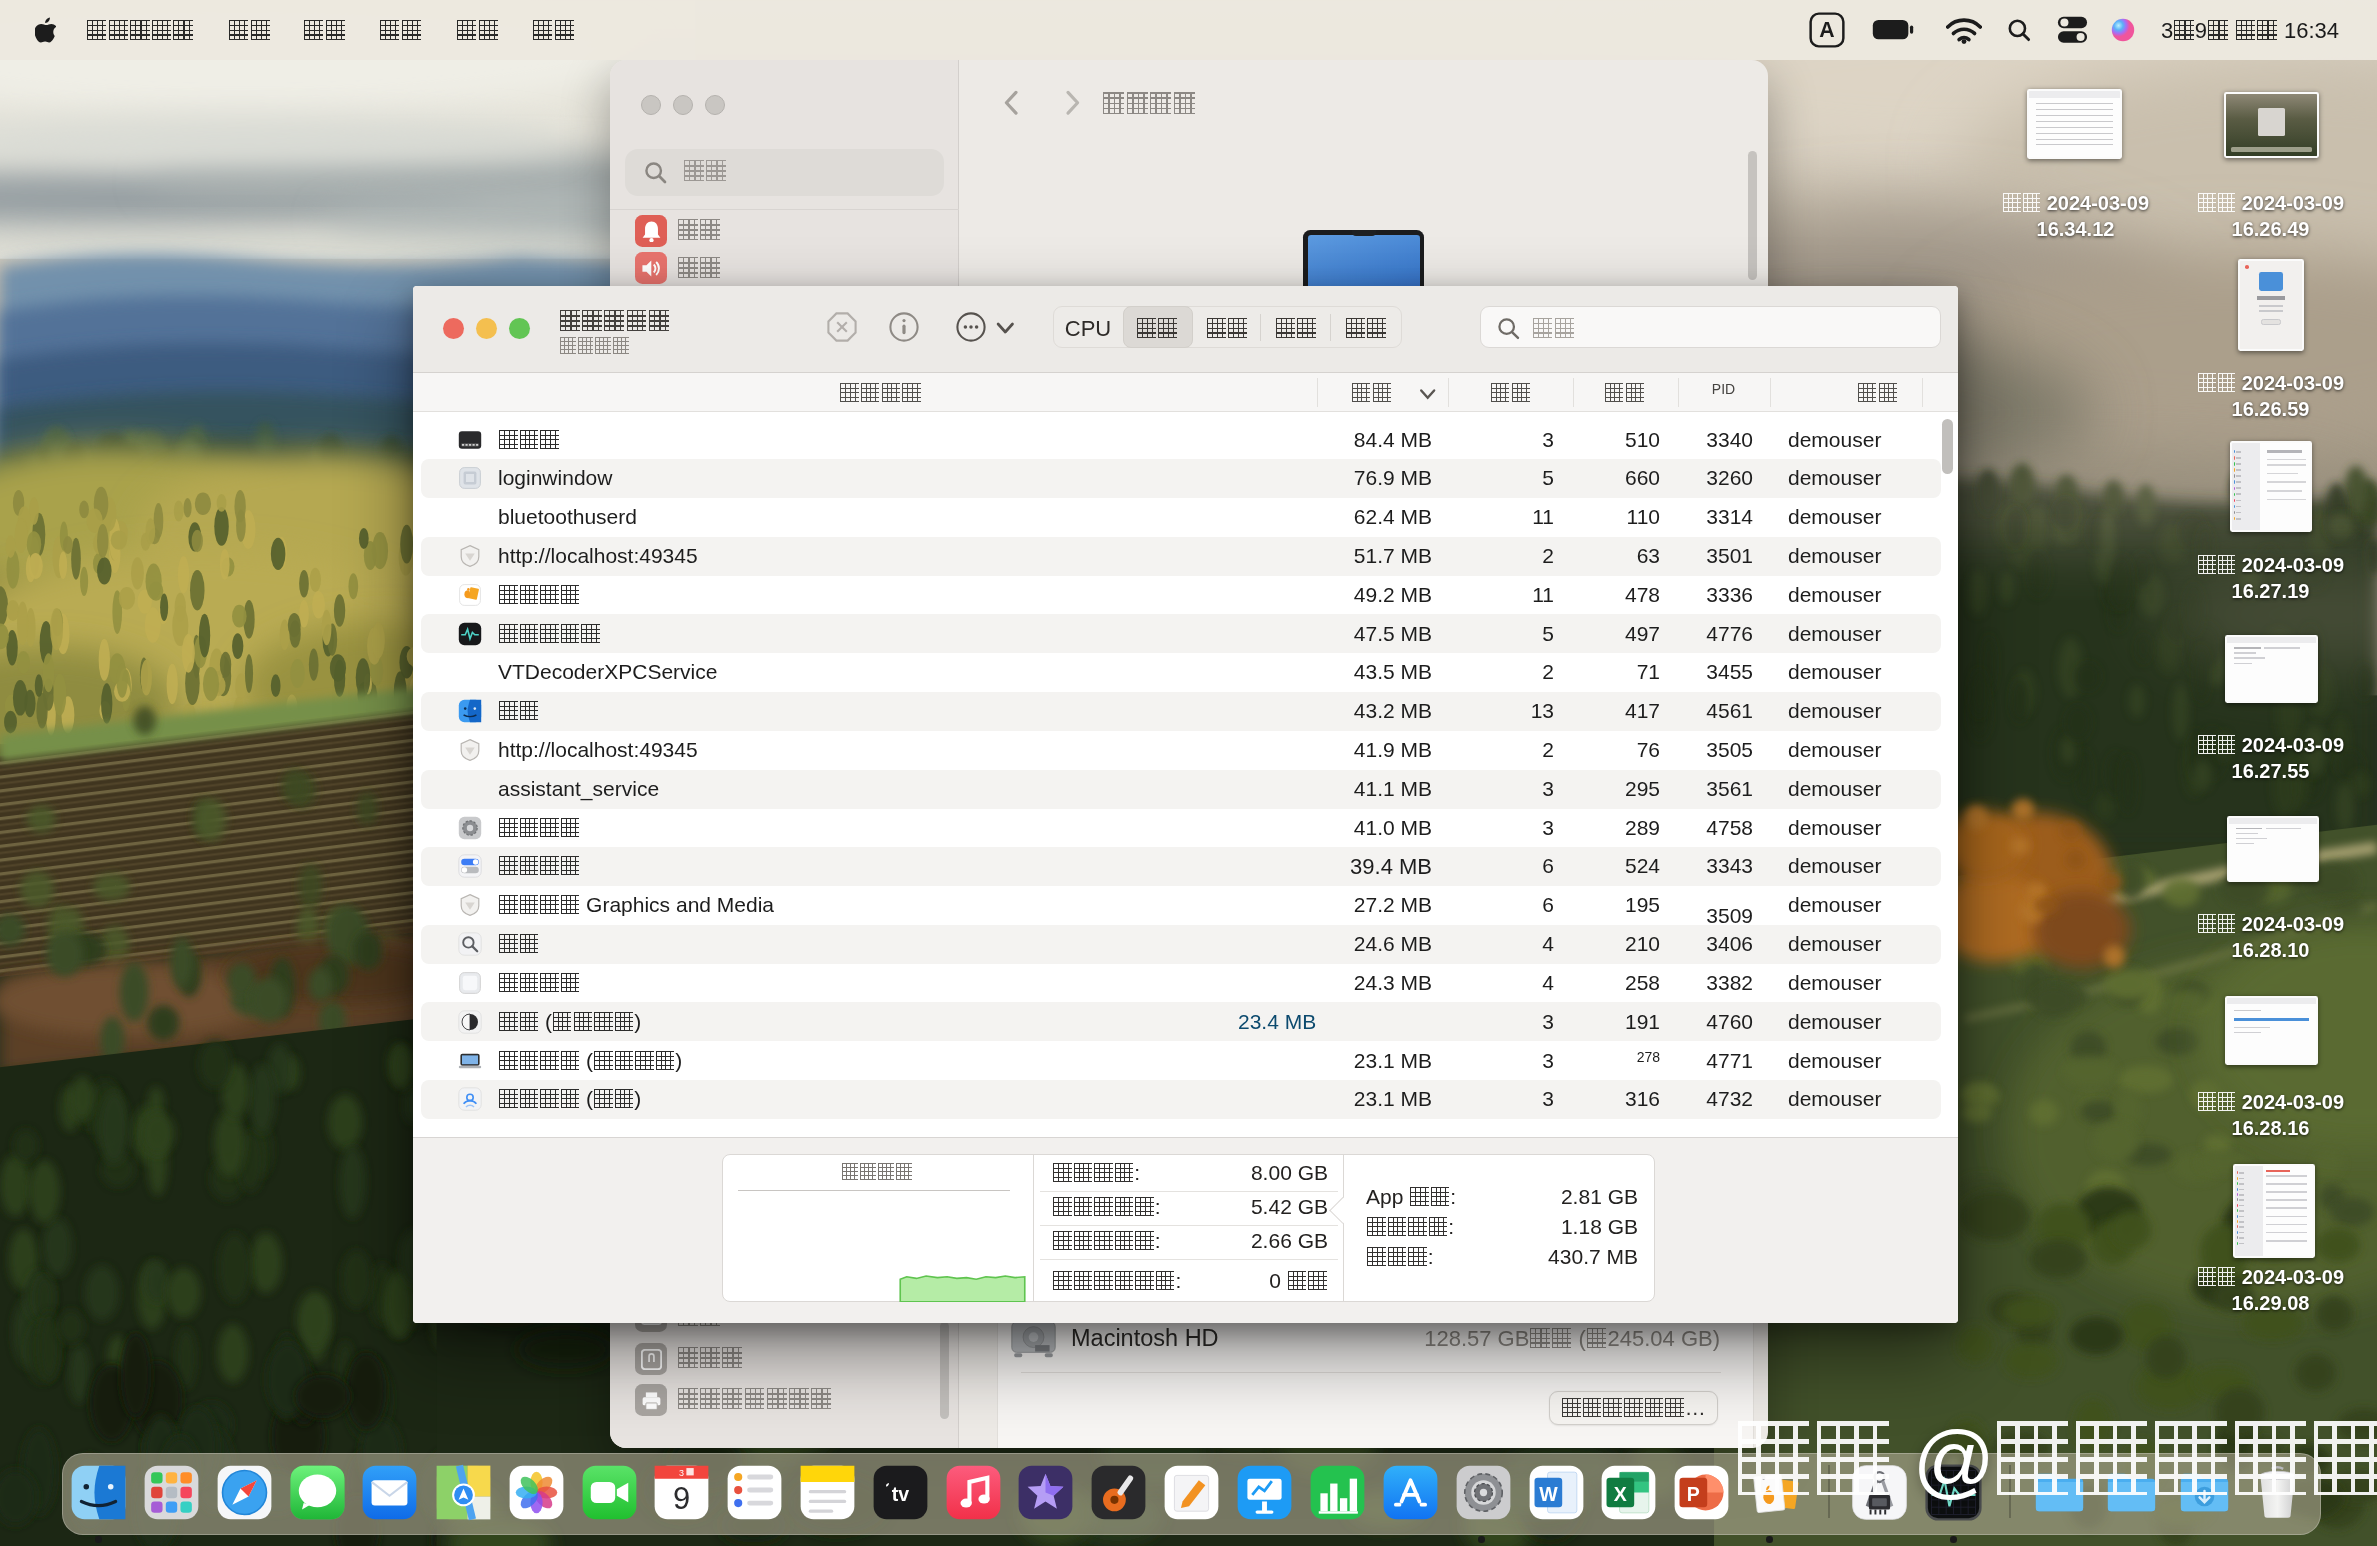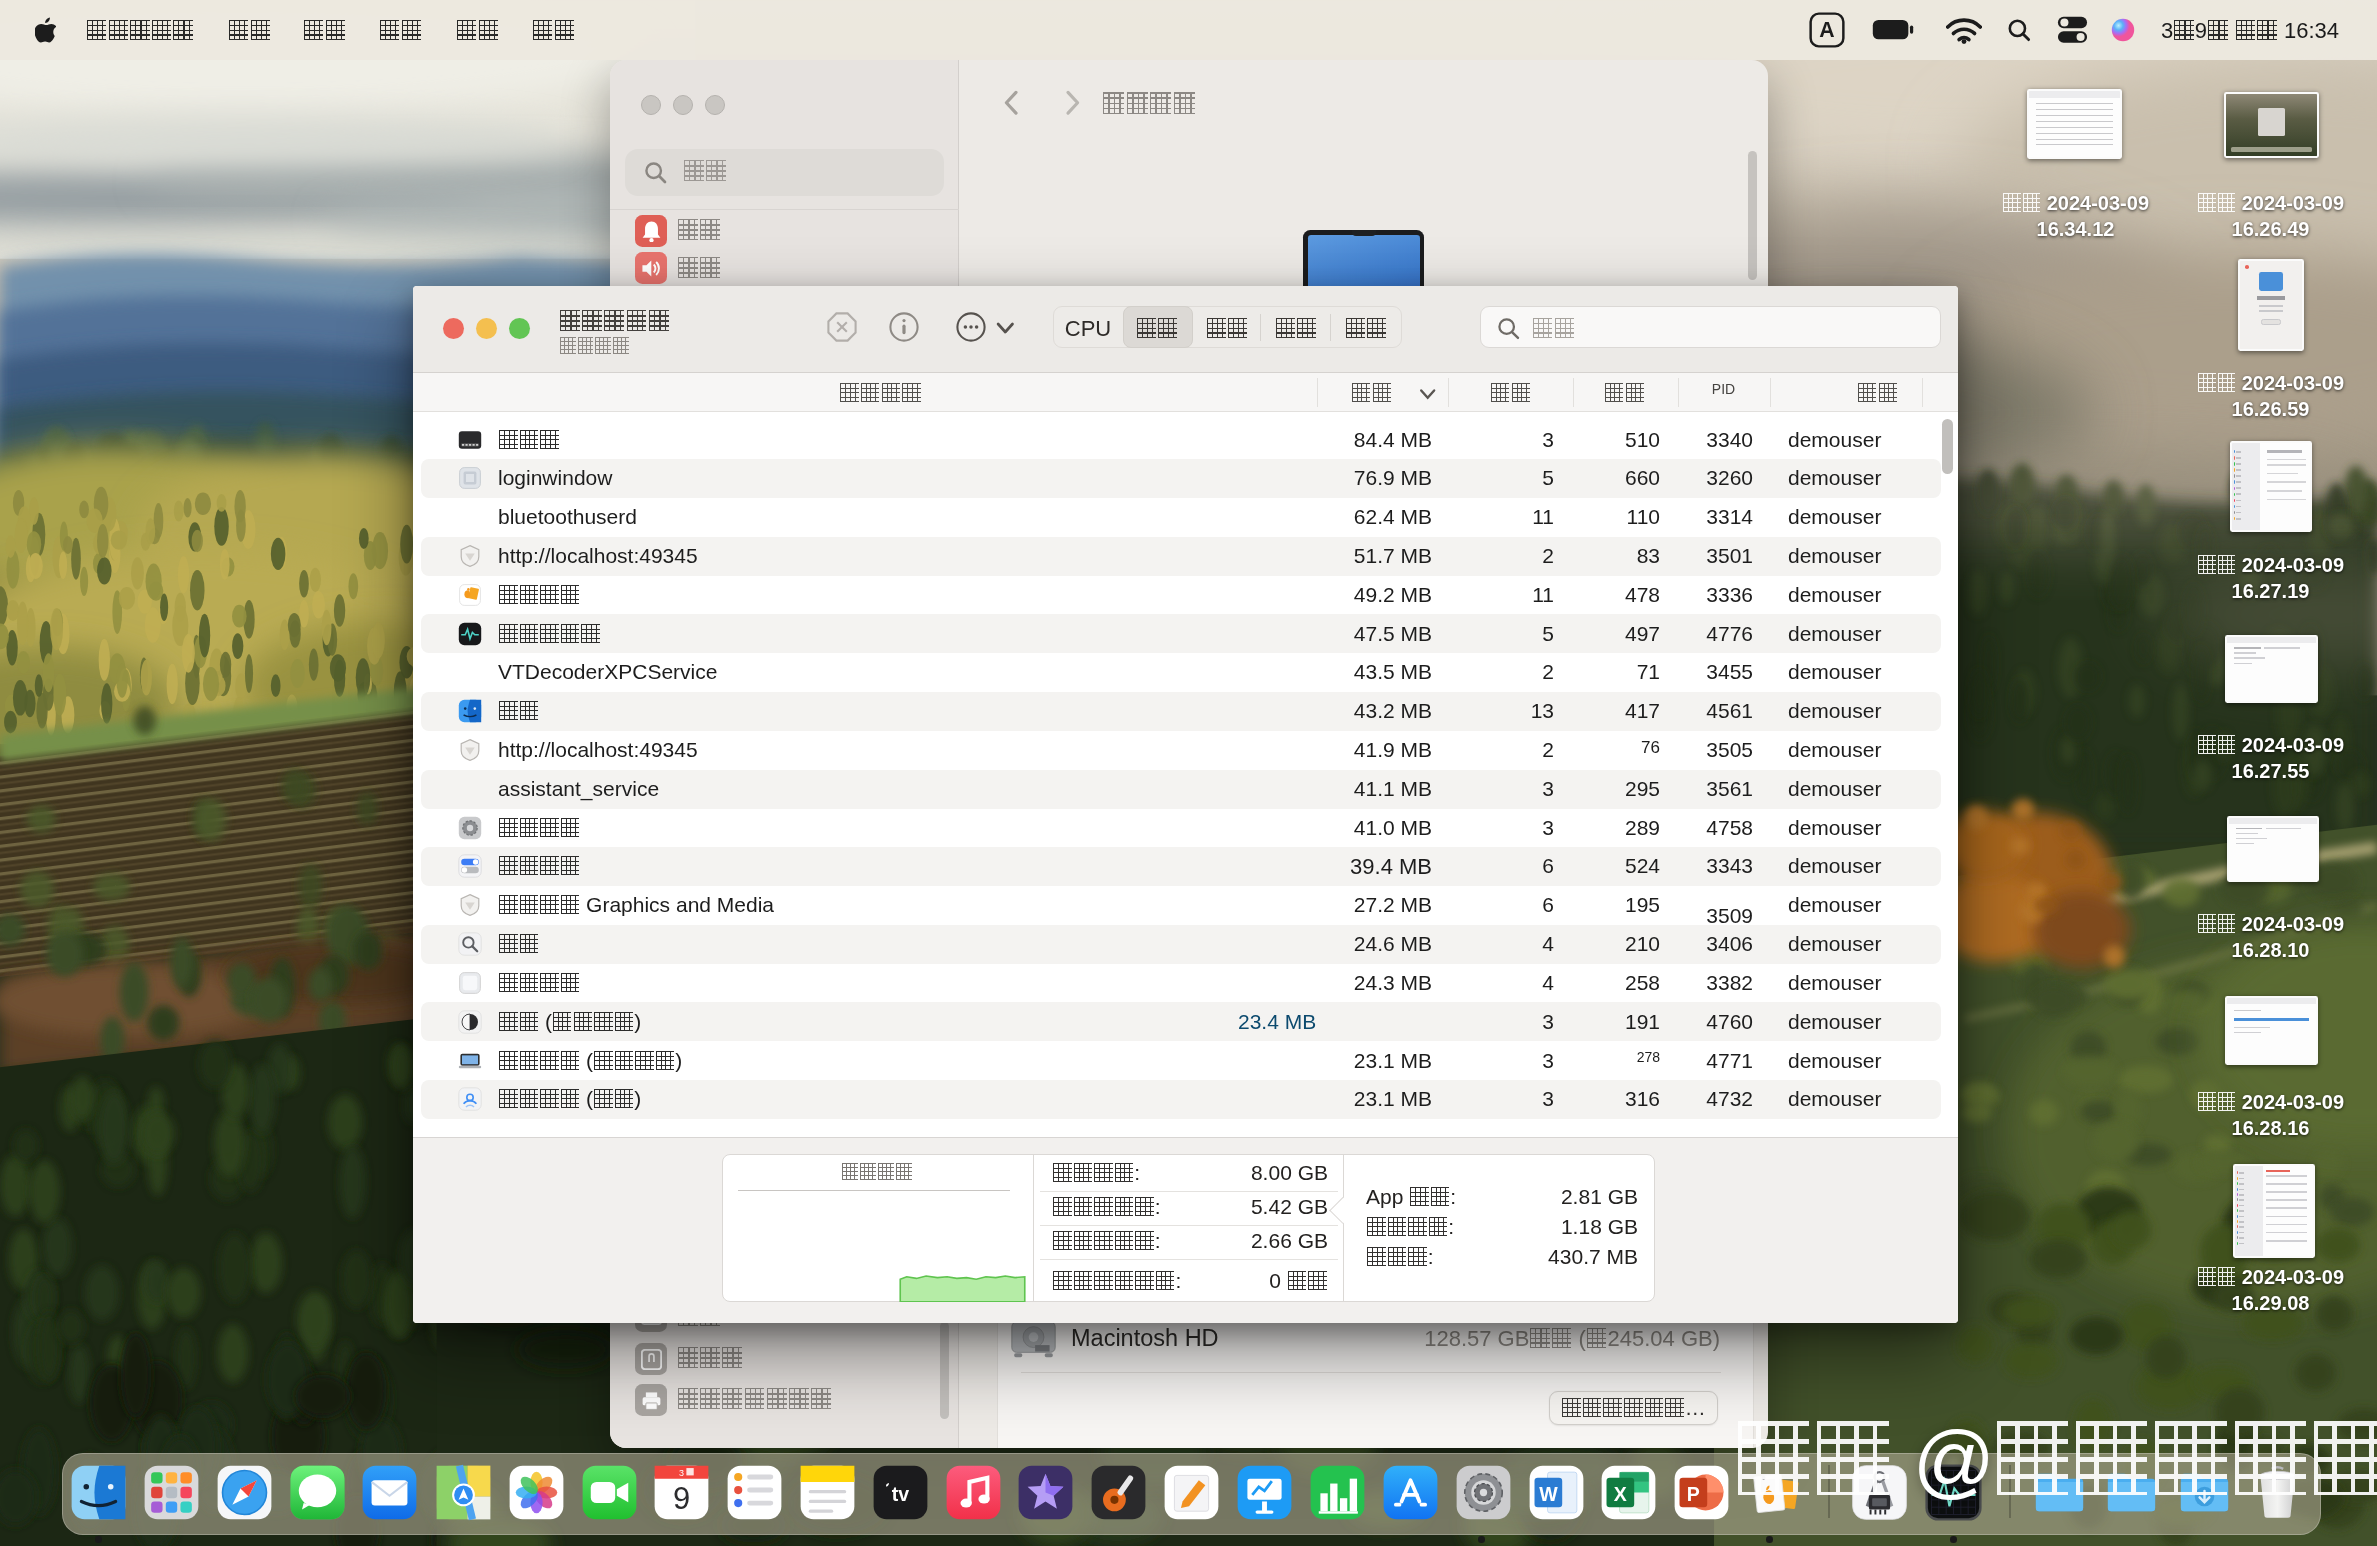--- a/index.html
+++ b/index.html
@@ -942,21 +942,21 @@
     <span class="ab" style="left:1211px;top:219px;width:129px;text-align:right;font-size:21px;color:#1d1d1d">3314</span>
     <span class="ab" style="left:1375px;top:219px;font-size:21px;color:#1d1d1d">demouser</span>
     <div class="ab" style="left:8px;top:251px;width:1520px;height:39px;background:#f4f3f1;border-radius:8px"></div>
     <div class="ab" style="left:45px;top:258px;width:24px;height:24px"><svg width="24" height="24" viewBox="0 0 30 30">
         <path d="M15,2 L26,7 L26,16 Q26,25 15,28 Q4,25 4,16 L4,7 Z" fill="#f2f1ef" stroke="#b9b6b2" stroke-width="1.5"></path>
         <path d="M9,12 L21,12 L15,21 Z" fill="#d8d5d1"></path>
       </svg></div>
     <span class="ab" style="left:85px;top:258px;font-size:21px;color:#1d1d1d;white-space:nowrap">http://localhost:49345</span>
     <span class="ab" style="left:825px;top:258px;width:194px;text-align:right;font-size:21px;color:#1d1d1d">51.7 MB</span>
     <span class="ab" style="left:1012px;top:258px;width:129px;text-align:right;font-size:21px;color:#1d1d1d">2</span>
-    <span class="ab" style="left:1118px;top:258px;width:129px;text-align:right;font-size:21px;color:#1d1d1d">83</span>
+    <span class="ab" style="left:1118px;top:258px;width:129px;text-align:right;font-size:21px;color:#1d1d1d">63</span>
     <span class="ab" style="left:1211px;top:258px;width:129px;text-align:right;font-size:21px;color:#1d1d1d">3501</span>
     <span class="ab" style="left:1375px;top:258px;font-size:21px;color:#1d1d1d">demouser</span>
     <div class="ab" style="left:45px;top:297px;width:24px;height:24px"><svg width="24" height="24" viewBox="0 0 30 30">
         <rect x="2" y="2" width="26" height="26" rx="6" fill="#fff" stroke="#ddd"></rect>
         <rect x="14" y="6" width="11" height="14" rx="1" fill="#f5a623" transform="rotate(12 19 13)"></rect>
         <path d="M13,9 a5,5 0 1 0 0,10 a5,6 0 0 0 0,-10" fill="#f59a1d"></path>
         <circle cx="13" cy="8" r="1.6" fill="#f59a1d"></circle>
       </svg></div>
     <span class="ab" style="left:85px;top:297px;font-size:21px;color:#1d1d1d;white-space:nowrap"><i class="g"></i><i class="g"></i><i class="g"></i><i class="g"></i></span>
     <span class="ab" style="left:825px;top:297px;width:194px;text-align:right;font-size:21px;color:#1d1d1d">49.2 MB</span>
@@ -995,21 +995,21 @@
     <span class="ab" style="left:1118px;top:413px;width:129px;text-align:right;font-size:21px;color:#1d1d1d">417</span>
     <span class="ab" style="left:1211px;top:413px;width:129px;text-align:right;font-size:21px;color:#1d1d1d">4561</span>
     <span class="ab" style="left:1375px;top:413px;font-size:21px;color:#1d1d1d">demouser</span>
     <div class="ab" style="left:45px;top:452px;width:24px;height:24px"><svg width="24" height="24" viewBox="0 0 30 30">
         <path d="M15,2 L26,7 L26,16 Q26,25 15,28 Q4,25 4,16 L4,7 Z" fill="#f2f1ef" stroke="#b9b6b2" stroke-width="1.5"></path>
         <path d="M9,12 L21,12 L15,21 Z" fill="#d8d5d1"></path>
       </svg></div>
     <span class="ab" style="left:85px;top:452px;font-size:21px;color:#1d1d1d;white-space:nowrap">http://localhost:49345</span>
     <span class="ab" style="left:825px;top:452px;width:194px;text-align:right;font-size:21px;color:#1d1d1d">41.9 MB</span>
     <span class="ab" style="left:1012px;top:452px;width:129px;text-align:right;font-size:21px;color:#1d1d1d">2</span>
-    <span class="ab" style="left:1118px;top:452px;width:129px;text-align:right;font-size:17px;color:#1d1d1d">76</span>
+    <span class="ab" style="left:1118px;top:452px;width:129px;text-align:right;font-size:21px;color:#1d1d1d">76</span>
     <span class="ab" style="left:1211px;top:452px;width:129px;text-align:right;font-size:21px;color:#1d1d1d">3505</span>
     <span class="ab" style="left:1375px;top:452px;font-size:21px;color:#1d1d1d">demouser</span>
     <div class="ab" style="left:8px;top:484px;width:1520px;height:39px;background:#f4f3f1;border-radius:8px"></div>
     <span class="ab" style="left:85px;top:491px;font-size:21px;color:#1d1d1d;white-space:nowrap">assistant_service</span>
     <span class="ab" style="left:825px;top:491px;width:194px;text-align:right;font-size:21px;color:#1d1d1d">41.1 MB</span>
     <span class="ab" style="left:1012px;top:491px;width:129px;text-align:right;font-size:21px;color:#1d1d1d">3</span>
     <span class="ab" style="left:1118px;top:491px;width:129px;text-align:right;font-size:21px;color:#1d1d1d">295</span>
     <span class="ab" style="left:1211px;top:491px;width:129px;text-align:right;font-size:21px;color:#1d1d1d">3561</span>
     <span class="ab" style="left:1375px;top:491px;font-size:21px;color:#1d1d1d">demouser</span>
     <div class="ab" style="left:45px;top:530px;width:24px;height:24px"><svg width="24" height="24" viewBox="0 0 30 30">

